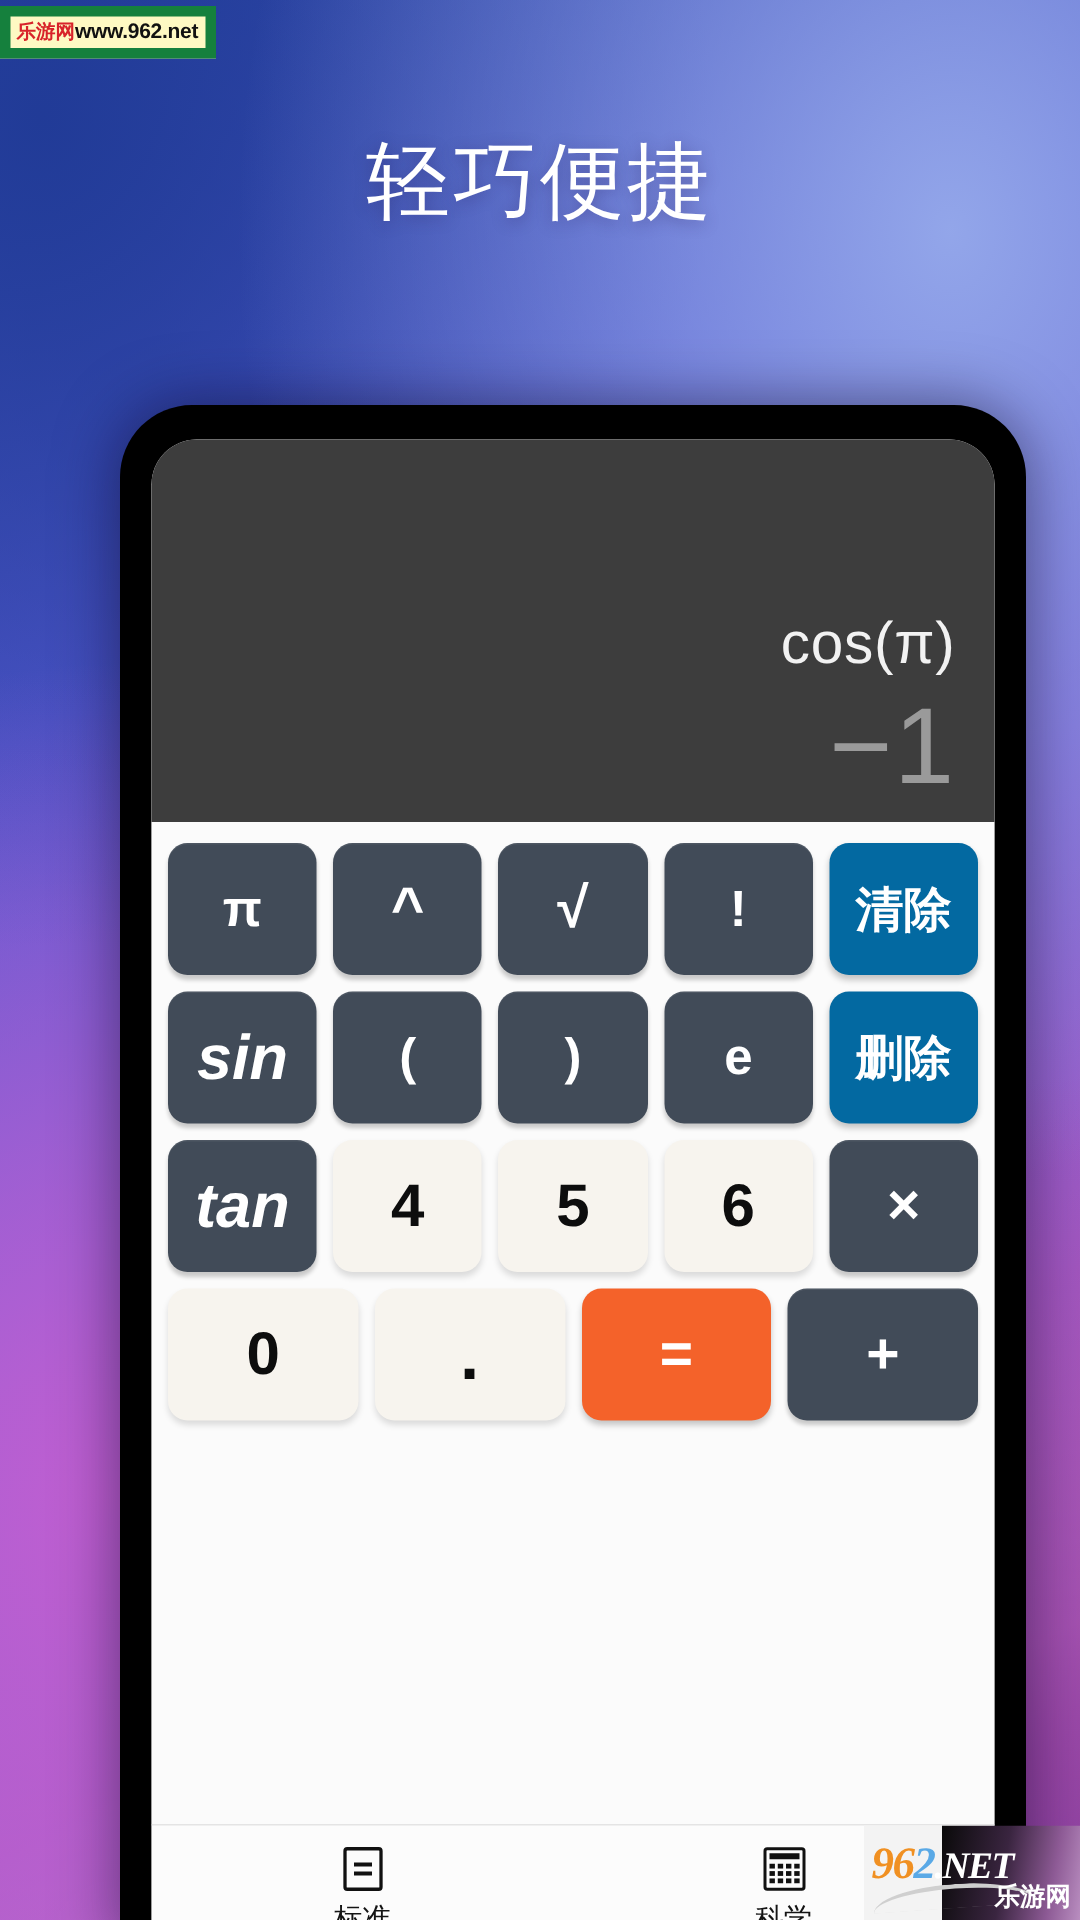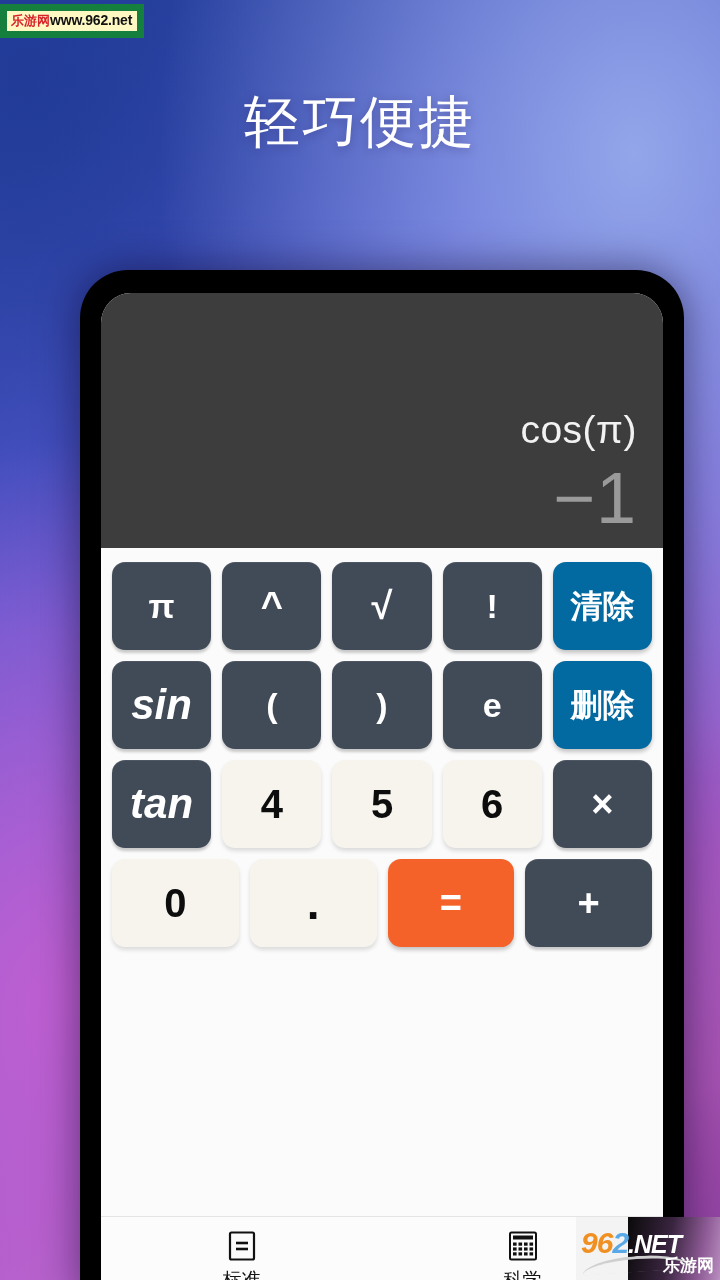--- a/index.html
+++ b/index.html
@@ -214,21 +214,21 @@
     overflow: hidden;
   }
   #logo962 .lg-bg-l { position: absolute; left: 0; top: 0; width: 52px; height: 100%; background: #f3f3f3; }
   #logo962 .lg-bg-r {
     position: absolute; left: 52px; top: 0; right: 0; height: 100%;
     background: linear-gradient(100deg, #0a0a0a 0%, #3a2540 45%, #8d5a95 78%, #b98ec0 100%);
   }
   #logo962 .lg-txt {
     position: absolute;
     left: 5px; top: 11px;
-    font-family: Liberation Sans, sans-serif;
+    font-family: Liberation Serif, serif;
     font-size: 30px;
     font-weight: 700;
     font-style: italic;
     letter-spacing: -1px;
     line-height: 30px;
     white-space: nowrap;
   }
   #logo962 .n9 { color: #f09022; }
   #logo962 .n2 { color: #5aa9e6; }
   #logo962 .nnet { color: #ffffff; font-size: 25px; }

